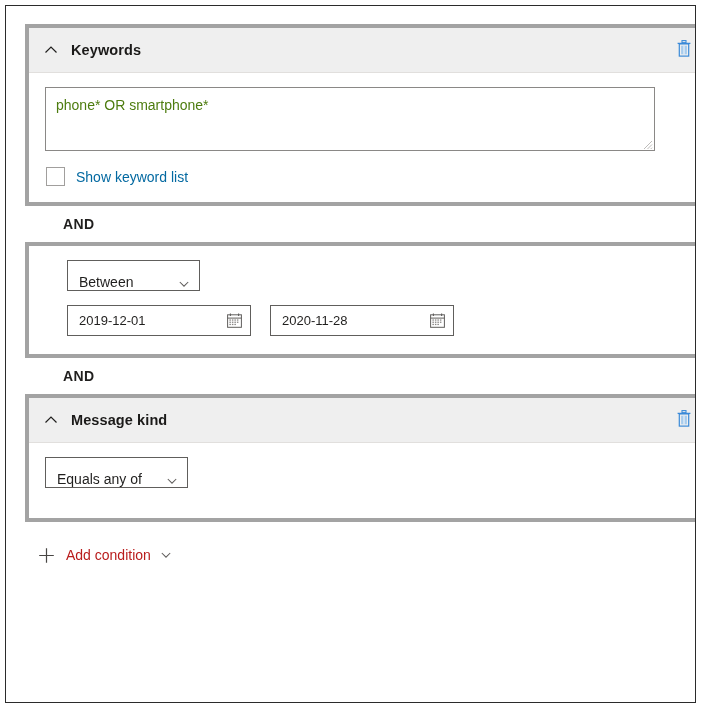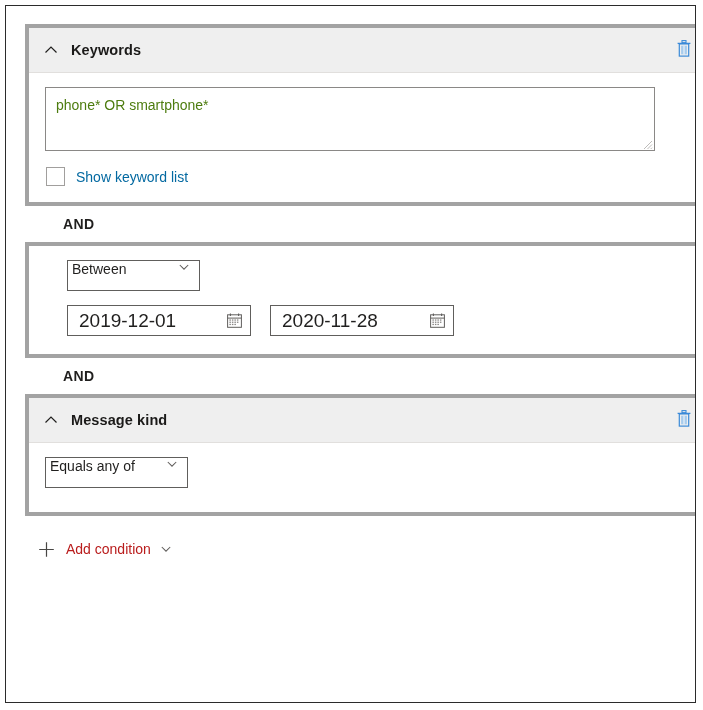--- a/index.html
+++ b/index.html
@@ -156,22 +156,22 @@
     color: #0369a1;
   }
 
   
   .dropdown {
     height: 31px;
     border: 1px solid #605e5c;
     background: #ffffff;
     box-sizing: border-box;
     display: inline-flex;
-    align-items: flex-start;
-    padding: 0 9px 0 4px;
+    align-items: flex-end;
+    padding: 0 9px 0 11px;
     cursor: pointer;
     position: relative;
   }
   .dropdown .dd-text {
     font-size: 14px;
     color: #201f1e;
     white-space: nowrap;
   }
   .dd-caret {
     margin-left: auto;
@@ -192,21 +192,21 @@
     border: 1px solid #605e5c;
     background: #ffffff;
     box-sizing: border-box;
     display: flex;
     align-items: center;
     padding: 0 8px 0 11px;
     cursor: text;
     position: relative;
   }
   .date-value {
-    font-size: 19px;
+    font-size: 13px;
     color: #201f1e;
   }
   .cal-icon {
     margin-left: auto;
     display: flex;
     align-items: center;
     cursor: pointer;
   }
 
   
@@ -228,21 +228,21 @@
   .add-label {
     font-size: 14px;
     color: #b91c1c;
   }
   .add-caret {
     margin-left: 9px;
     display: flex;
     align-items: center;
   }
 
-  .mk-select-wrap { margin-bottom: 8px; }
+  .mk-select-wrap { margin-bottom: 14px; }
   .sent-body { padding: 14px 16px 18px 38px; }
 </style>
 </head>
 <body>
 
 <div class="screen">
   <div class="inner">
 
     <div class="card">
       <div class="card-header">

